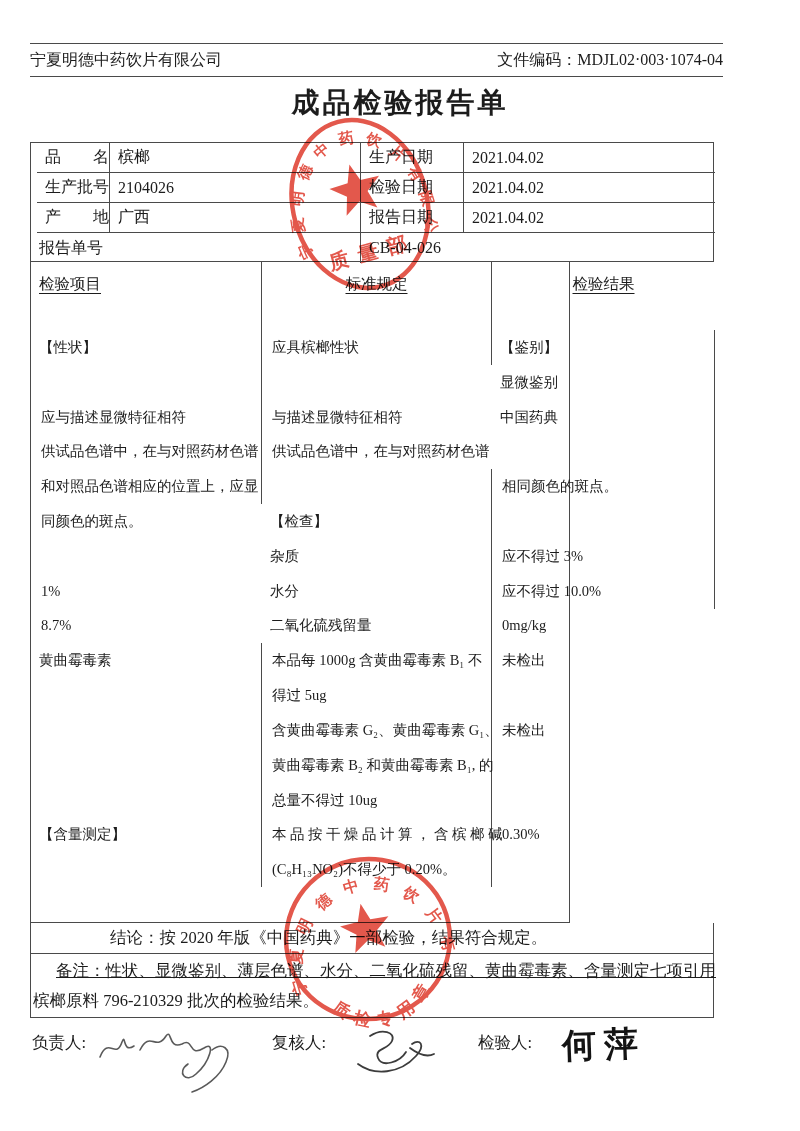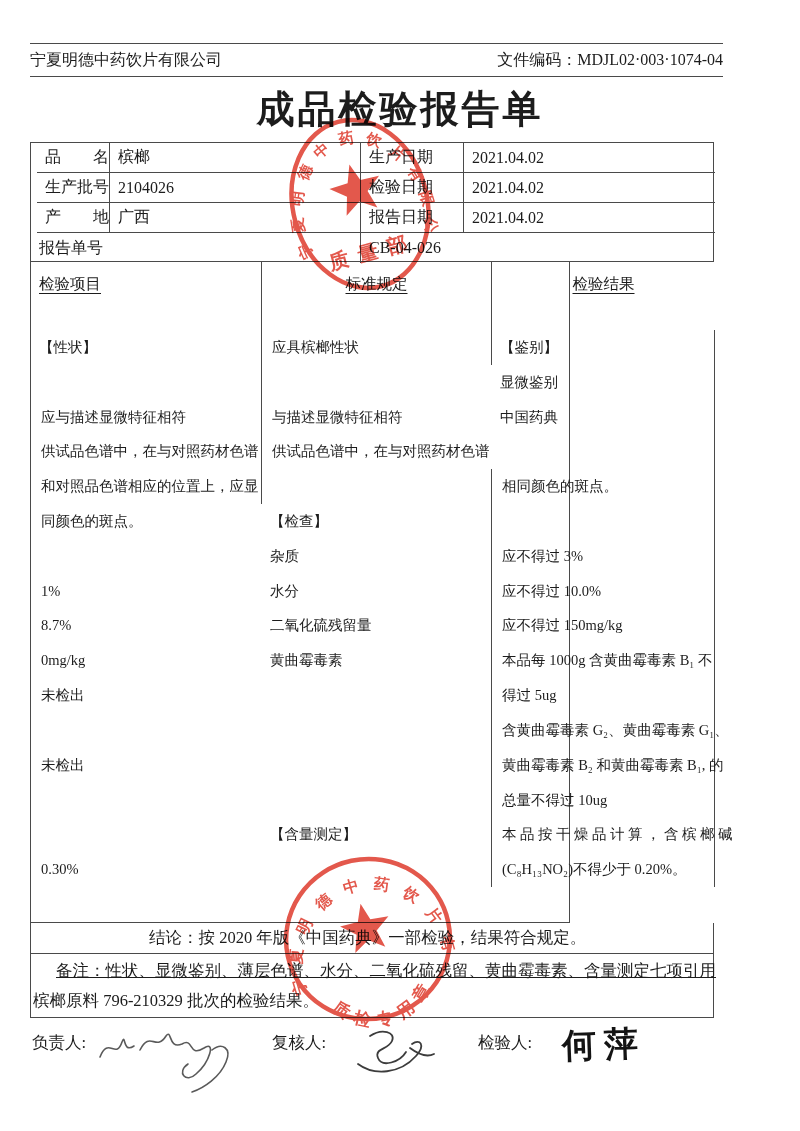--- a/index.html
+++ b/index.html
@@ -16,21 +16,21 @@
   .header-band {
     position: absolute; left: 30px; top: 43px;
     width: 693px; height: 34px;
     border-top: 1px solid #4a4a4a;
     border-bottom: 1px solid #4a4a4a;
     display: flex; align-items: center; justify-content: space-between;
     font-size: 16px;
   }
   .doc-title {
     position: absolute; left: 0; top: 84px; width: 800px;
-    text-align: center; font-size: 38px; font-weight: bold; letter-spacing: 3px;
+    text-align: center; font-size: 28px; font-weight: bold; letter-spacing: 3px;
   }
   
   .info-table {
     position: absolute; left: 30px; top: 142px;
     width: 684px; height: 120px;
     display: grid;
     grid-template-columns: 79px 251px 103px 251px;
     grid-template-rows: repeat(4, 30px);
     border: 1px solid #4a4a4a;
     font-size: 16px;
@@ -71,21 +71,21 @@
   .mth.center { justify-content: center; padding-left: 0; }
   .mth span { text-decoration: underline; text-underline-offset: 4px; text-decoration-thickness: 1px; }
   .wide { letter-spacing: 3.5px; }
   
   .conclusion-row {
     position: absolute; left: 30px; top: 923px;
     width: 684px; height: 31px;
     border-left: 1px solid #4a4a4a; border-right: 1px solid #4a4a4a;
     border-bottom: 1px solid #4a4a4a;
     display: flex; align-items: center;
-    padding-left: 118px; font-size: 16.5px;
+    padding-left: 79px; font-size: 16.5px;
   }
   .remark-row {
     position: absolute; left: 30px; top: 954px;
     width: 684px; height: 64px;
     border-left: 1px solid #4a4a4a; border-right: 1px solid #4a4a4a;
     border-bottom: 1px solid #4a4a4a;
     font-size: 16.5px; line-height: 30px; padding-top: 2px;
   }
   .remark-row .l1 { padding-left: 25px; white-space: nowrap; text-decoration: underline; }
   .remark-row .l2 { padding-left: 2px; white-space: nowrap; }
@@ -185,21 +185,20 @@
 
     <div class="mc1">杂质</div>
     <div class="mc2">应不得过 3%</div>
     <div class="mc3">1%</div>
 
     <div class="mc1">水分</div>
     <div class="mc2">应不得过 10.0%</div>
     <div class="mc3">8.7%</div>
 
     <div class="mc1">二氧化硫残留量</div>
-    <div class="mc2">应不得过 150mg/kg</div>
     <div class="mc3">0mg/kg</div>
 
     <div class="mc1">黄曲霉毒素</div>
     <div class="mc2">本品每 1000g 含黄曲霉毒素 B₁ 不</div>
     <div class="mc3">未检出</div>
 
     <div class="mc1"></div>
     <div class="mc2">得过 5ug</div>
     <div class="mc3"></div>
 

